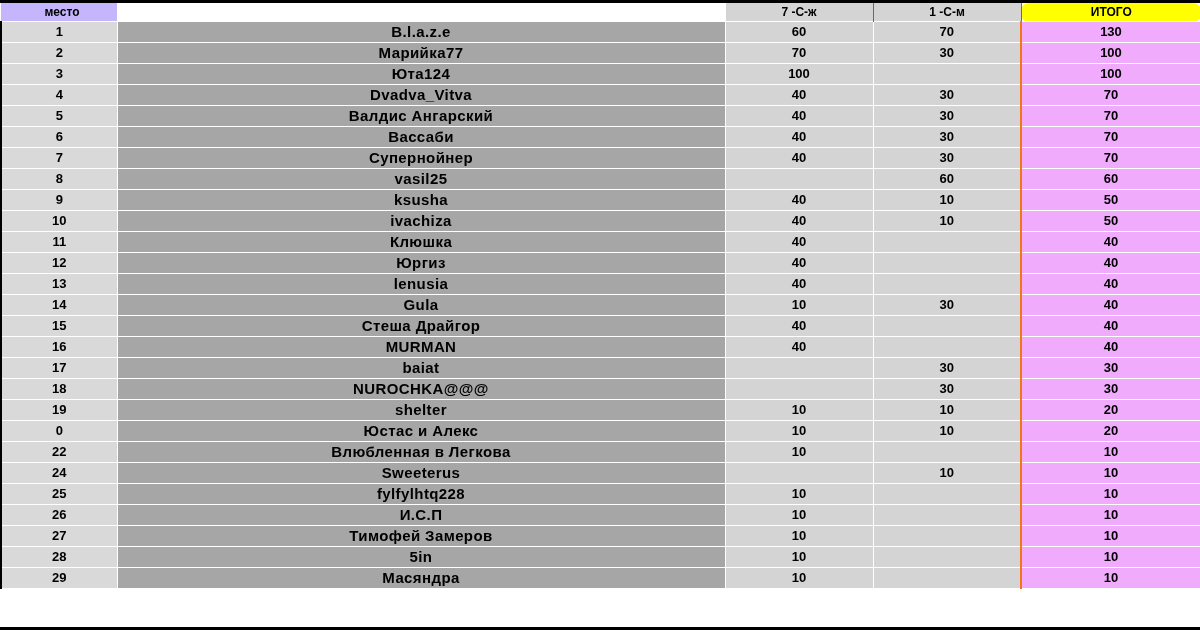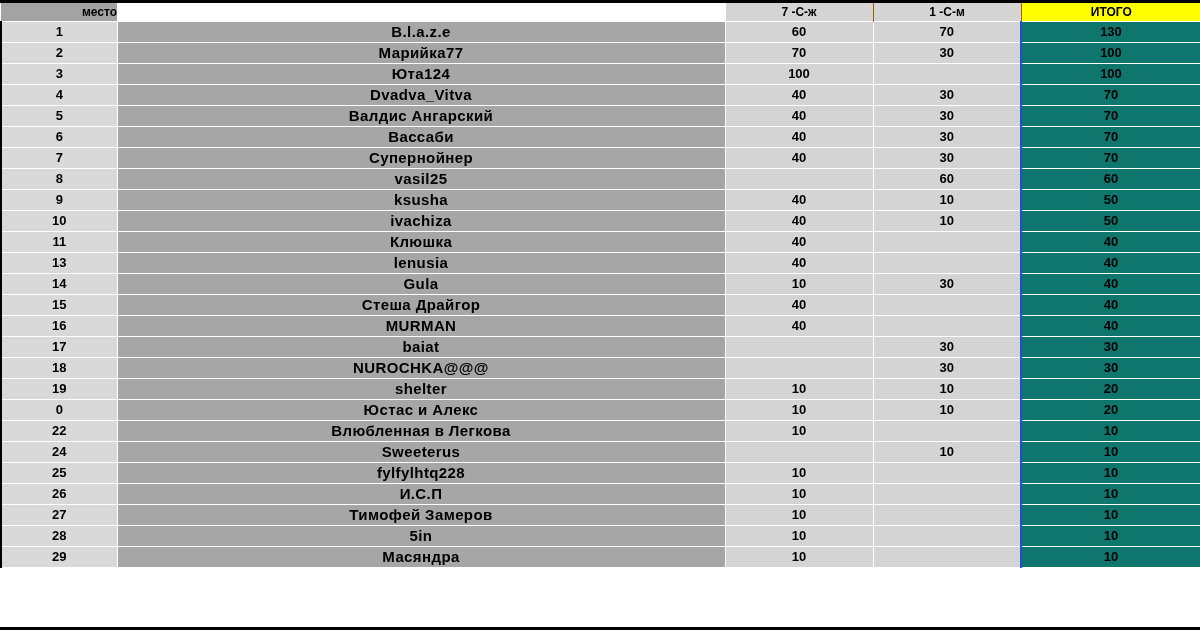--- a/index.html
+++ b/index.html
@@ -49,32 +49,33 @@
   
   .hdr td {
     background: #ffffff;
     color: #000000;
     font-size: 12px;
     border: none;
     height: 18px;
     line-height: 18px;
   }
   .hdr .h-rank {
-    text-align: right;
+    text-align: center;
     padding-left: 6px;
-    background: #a3a3a3;
+    background: #c4b5fd;
   }
   .hdr .h-name { background: #ffffff; }
   .hdr .h-s1, .hdr .h-s2 {
     background: #d4d4d4;
     border-left: 1px solid #ffffff;
     border-right: 1px solid #a16207;
   }
   .hdr .h-total {
     background: #ffff00;
+    border-radius: 8px;
   }
 
   
   .c-rank-cell {
     background: #d9d9d9;
     color: #000;
     font-size: 13px;
     border-left: 2px solid #000;
     border-right: 1px solid #ffffff;
   }
@@ -85,24 +86,24 @@
     letter-spacing: 0.4px;
   }
   .c-score-cell {
     background: #d4d4d4;
     color: #000;
     font-size: 13px;
     border-left: 1px solid #ffffff;
     border-right: 1px solid #ffffff;
   }
   .c-total-cell {
-    background: #0f766e;
+    background: #f0abfc;
     color: #000;
     font-size: 13px;
-    border-left: 2px solid #1d4ed8;
+    border-left: 2px solid #f97316;
     border-right: 2px solid #000;
   }
 </style>
 </head>
 <body>
 
 <div id="sheet">
   <table>
     <colgroup>
       <col class="c-rank">
@@ -192,20 +193,27 @@
           <td class="c-total-cell">50</td>
         </tr>
         <tr>
           <td class="c-rank-cell">11</td>
           <td class="c-name-cell">Клюшка</td>
           <td class="c-score-cell">40</td>
           <td class="c-score-cell"></td>
           <td class="c-total-cell">40</td>
         </tr>
         <tr>
+          <td class="c-rank-cell">12</td>
+          <td class="c-name-cell">Юргиз</td>
+          <td class="c-score-cell">40</td>
+          <td class="c-score-cell"></td>
+          <td class="c-total-cell">40</td>
+        </tr>
+        <tr>
           <td class="c-rank-cell">13</td>
           <td class="c-name-cell">lenusia</td>
           <td class="c-score-cell">40</td>
           <td class="c-score-cell"></td>
           <td class="c-total-cell">40</td>
         </tr>
         <tr>
           <td class="c-rank-cell">14</td>
           <td class="c-name-cell">Gula</td>
           <td class="c-score-cell">10</td>

